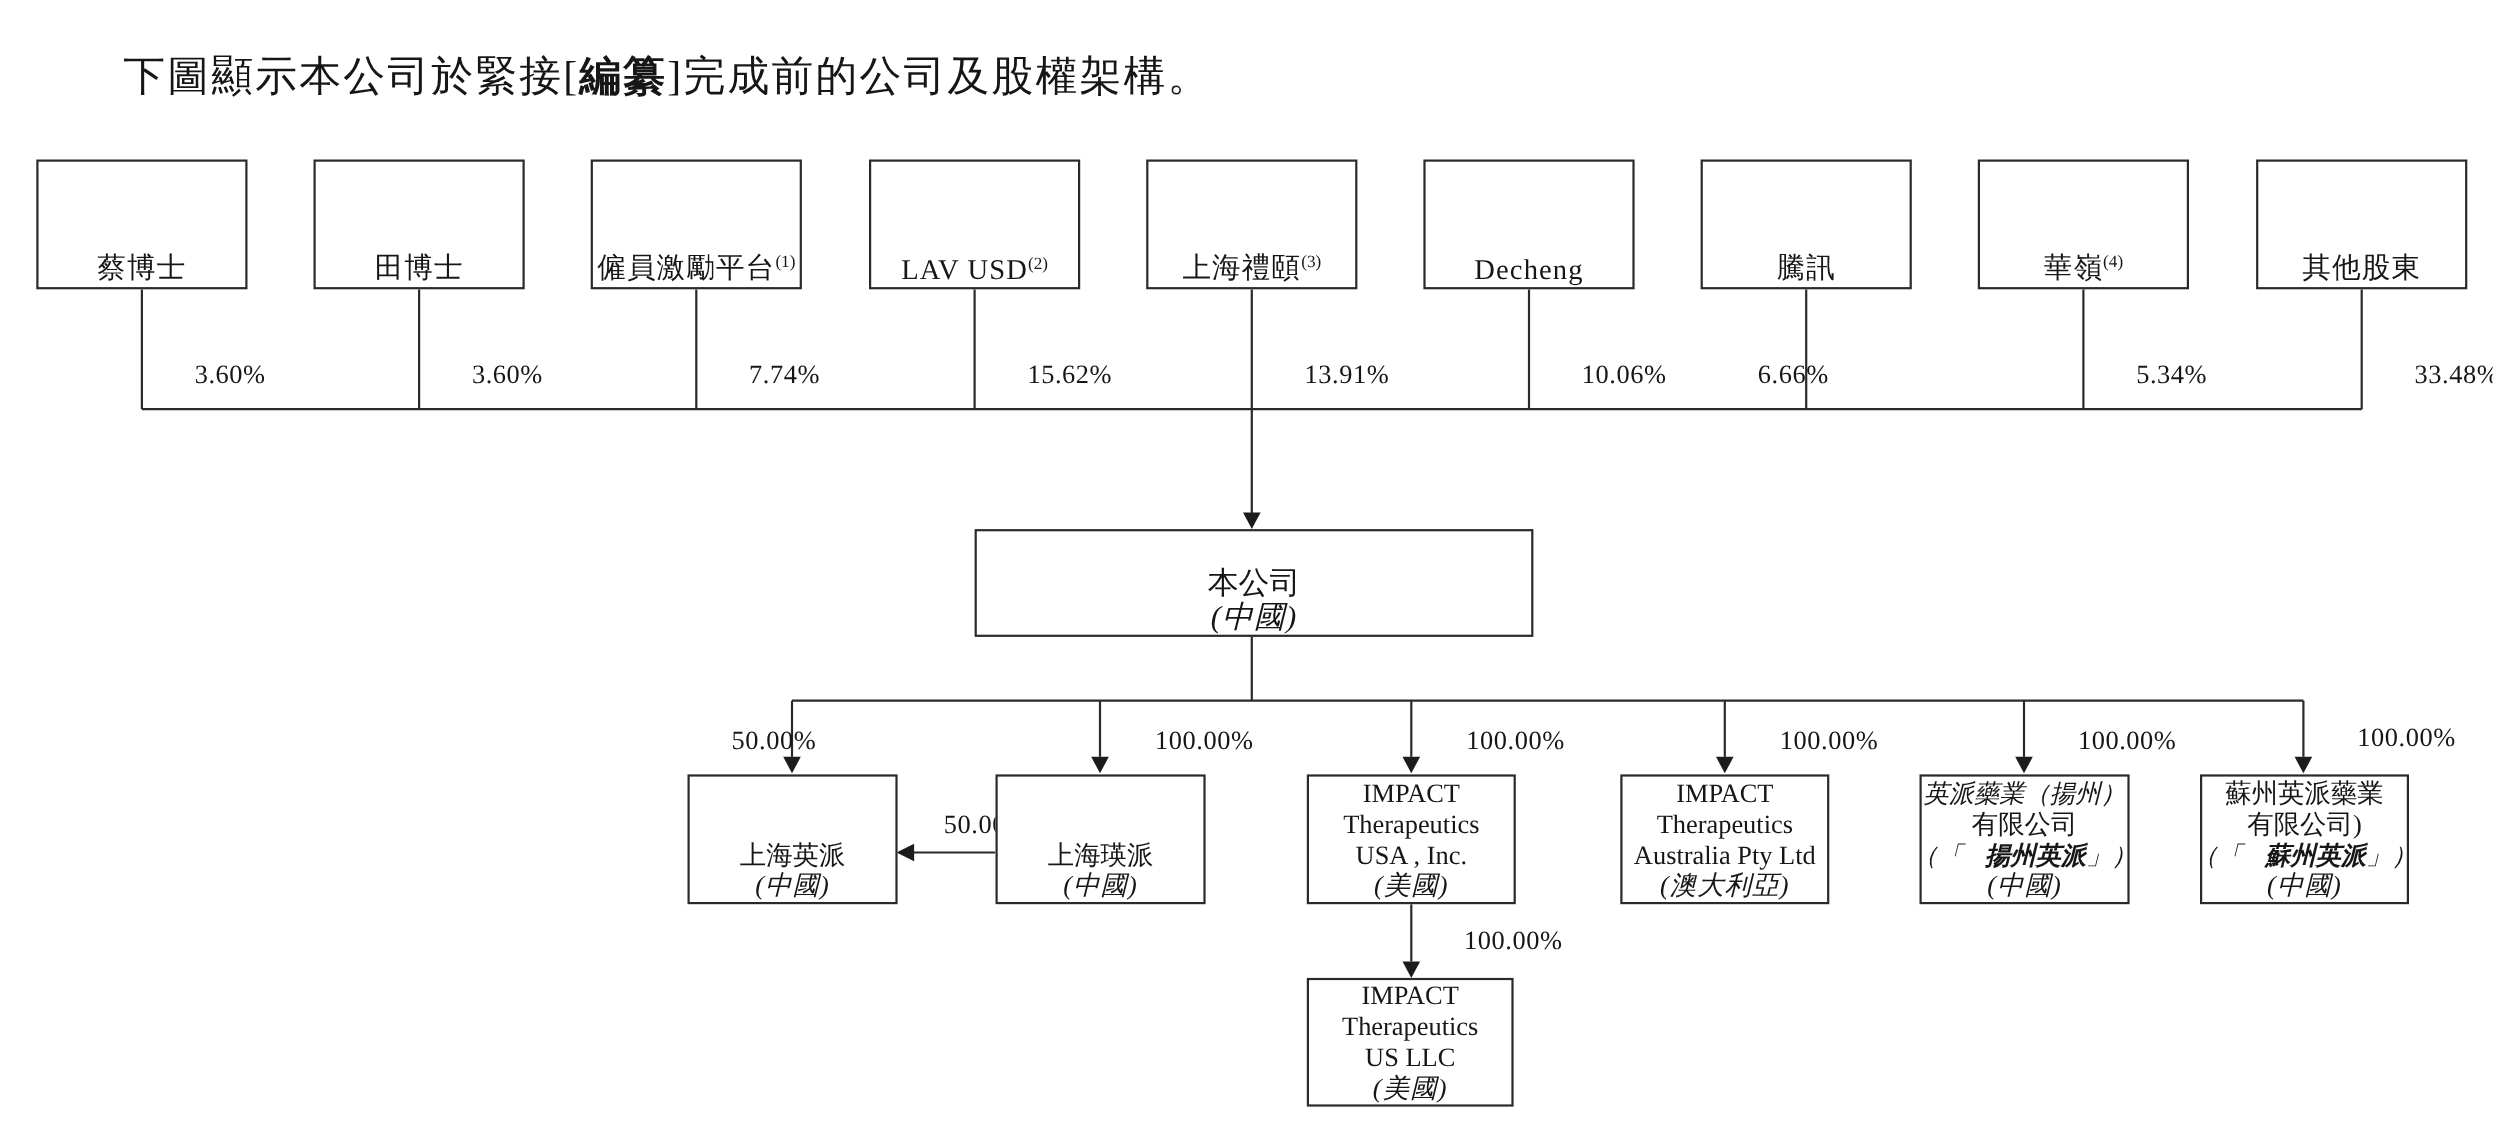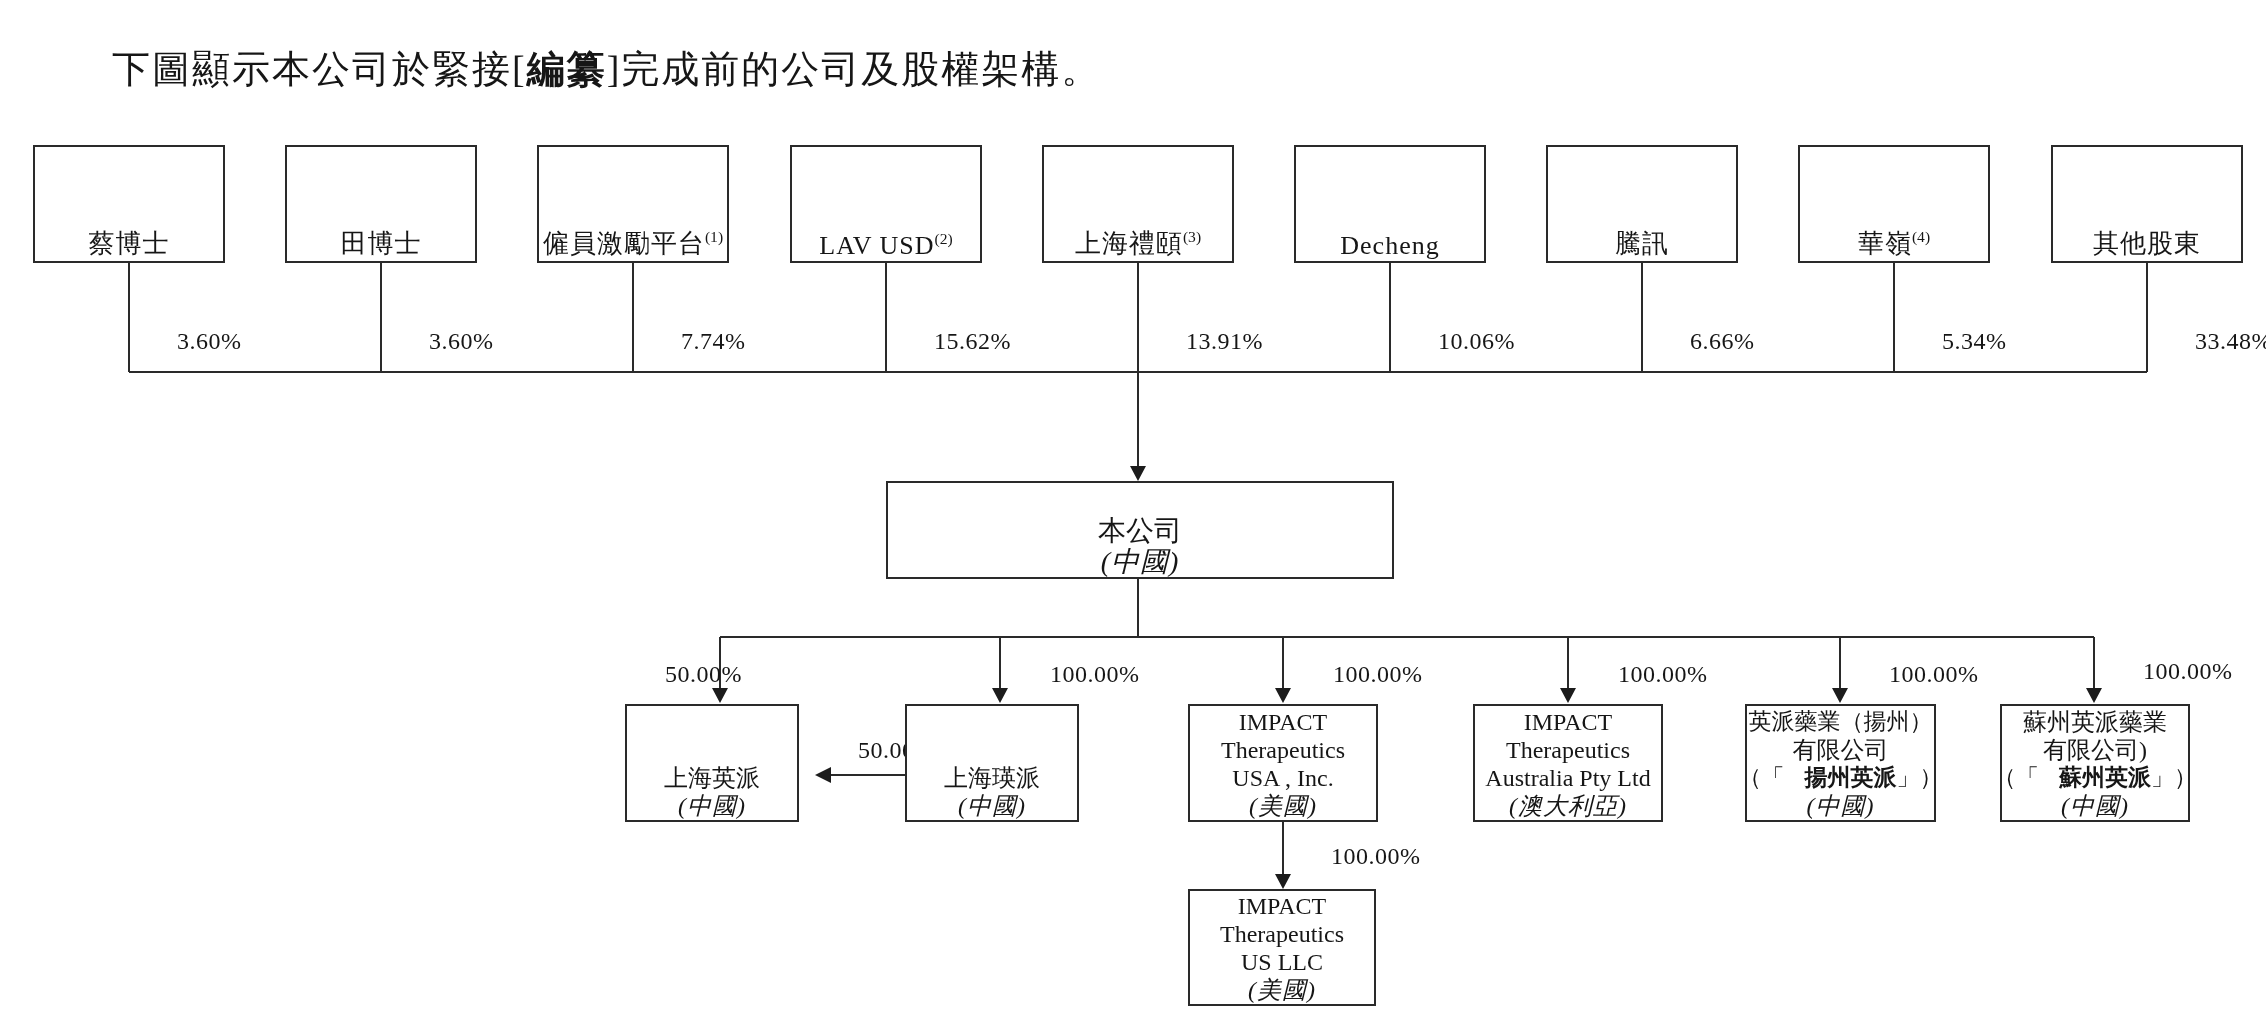--- a/index.html
+++ b/index.html
@@ -19,25 +19,25 @@
     position:absolute;background:#fff;border:2px solid #2a2a2a;box-sizing:border-box;
     display:flex;flex-direction:column;align-items:center;justify-content:flex-end;
     text-align:center;color:#161616;
   }
   .sh-box{width:192px;height:118px;top:145px;font-size:26px;letter-spacing:1px;white-space:nowrap;}
   .sh-box sup{font-size:60%;letter-spacing:0;line-height:0;}
   .pct{
     position:absolute;font-size:24px;color:#161616;white-space:nowrap;letter-spacing:0.5px;margin-left:36px;
   }
   .co-box{left:886px;top:481px;width:508px;height:98px;font-size:28px;line-height:31px;}
-  .sub-box{top:704px;width:174px;height:118px;font-size:24px;line-height:28px;}
+  .sub-box{top:704px;width:191px;height:118px;font-size:24px;line-height:28px;}
   .gc-box{left:1188px;top:889px;width:188px;height:117px;font-size:24px;line-height:28px;}
   .jur{font-style:italic;letter-spacing:1px;}
   .bname{font-weight:bold;margin-left:20px;}
-  .tight{letter-spacing:0;font-size:23px;}
+  .tight{letter-spacing:0;font-size:23px;font-style:italic;}
   .line{white-space:nowrap;}
 </style>
 </head>
 <body>
 
 <div class="stage">
 
   <svg class="wires" viewBox="0 0 2266 1024" xmlns="http://www.w3.org/2000/svg">
     <g stroke="#2a2a2a" stroke-width="2" fill="none">
 
@@ -113,21 +113,21 @@
   <div class="box sh-box" style="left:2051px">
       <span class="line"><span>其他股東</span><sup></sup></span>
     </div>
 
   <div class="pct" style="left:141px;top:328px">3.60%</div>
   <div class="pct" style="left:393px;top:328px">3.60%</div>
   <div class="pct" style="left:645px;top:328px">7.74%</div>
   <div class="pct" style="left:898px;top:328px">15.62%</div>
   <div class="pct" style="left:1150px;top:328px">13.91%</div>
   <div class="pct" style="left:1402px;top:328px">10.06%</div>
-  <div class="pct" style="left:1654px;top:328px">6.66%</div>
+  <div class="pct" style="left:1562px;top:328px">6.66%</div>
   <div class="pct" style="left:1906px;top:328px">5.34%</div>
   <div class="pct" style="left:2159px;top:328px">33.48%</div>
 
   <div class="box co-box">
     <div class="line">本公司</div>
     <div class="line jur">(中國)</div>
   </div>
 
   <div class="pct" style="left:629px;top:661px">50.00%</div>
   <div class="pct" style="left:1014px;top:661px">100.00%</div>

